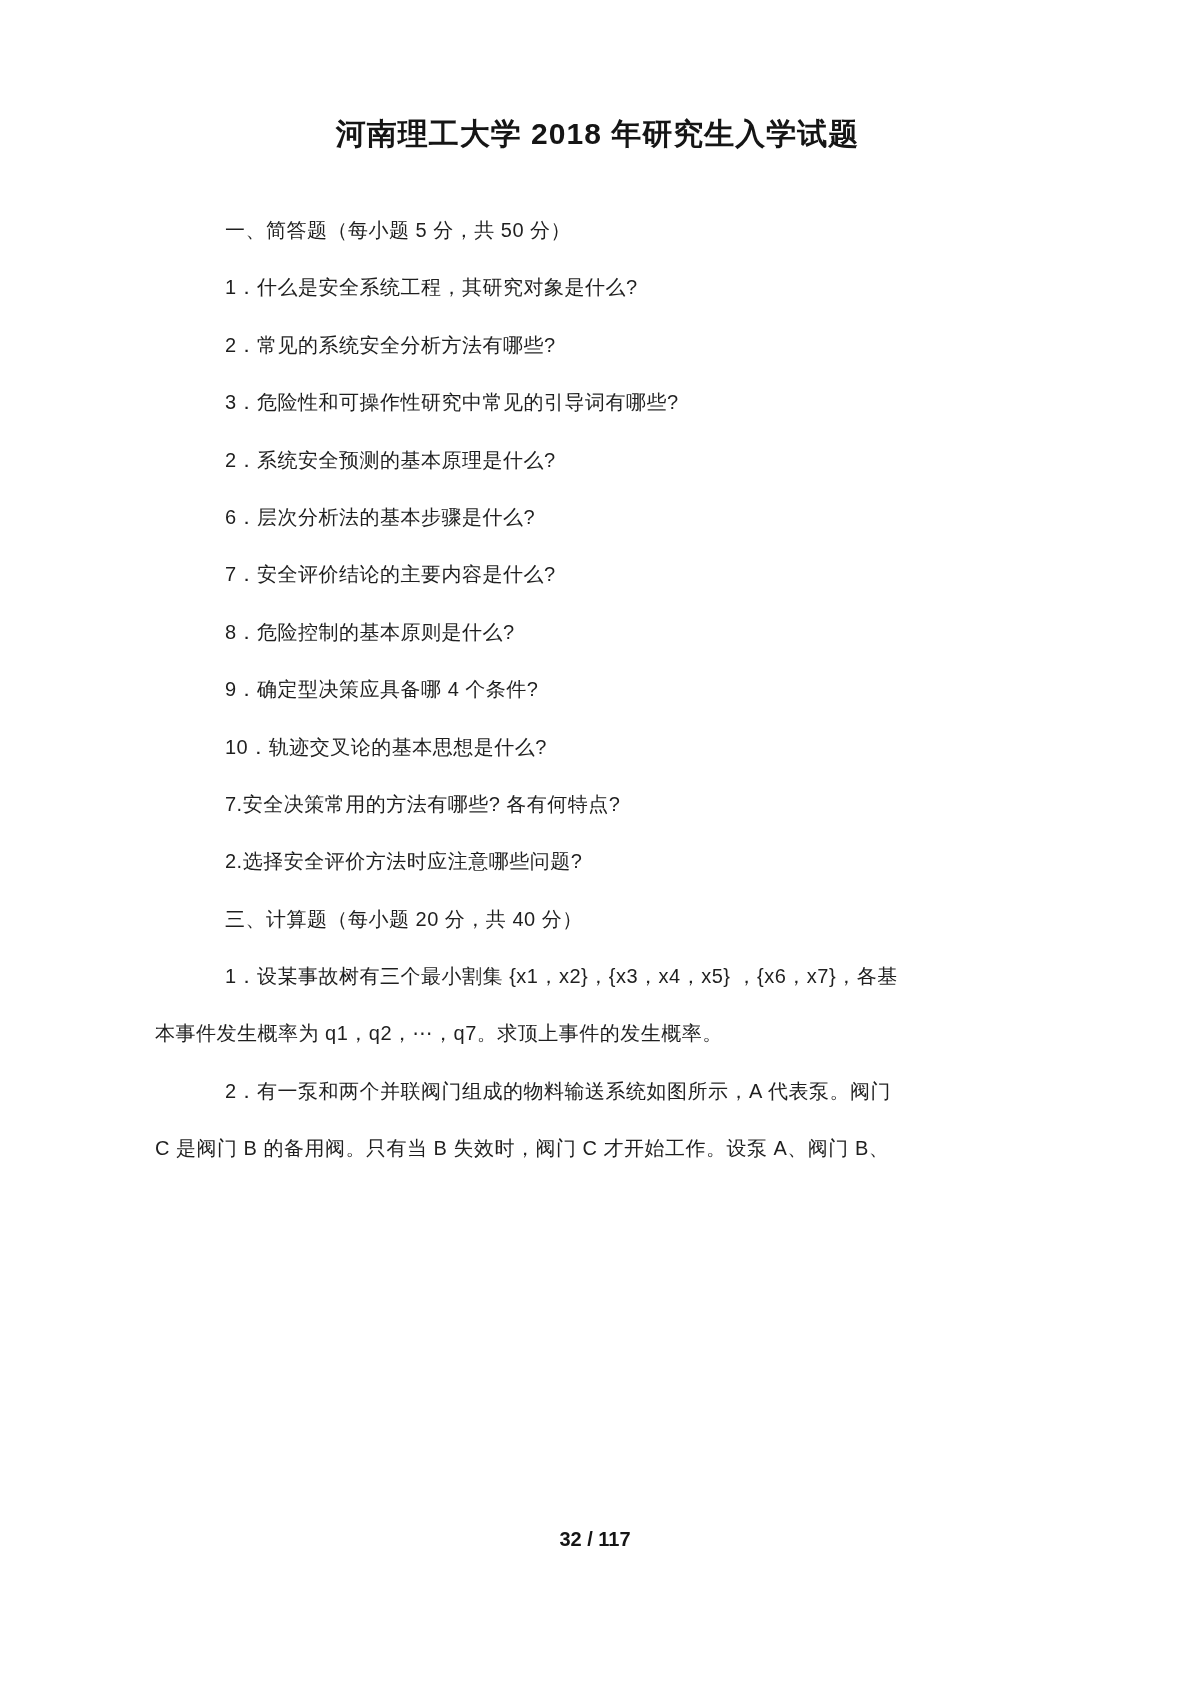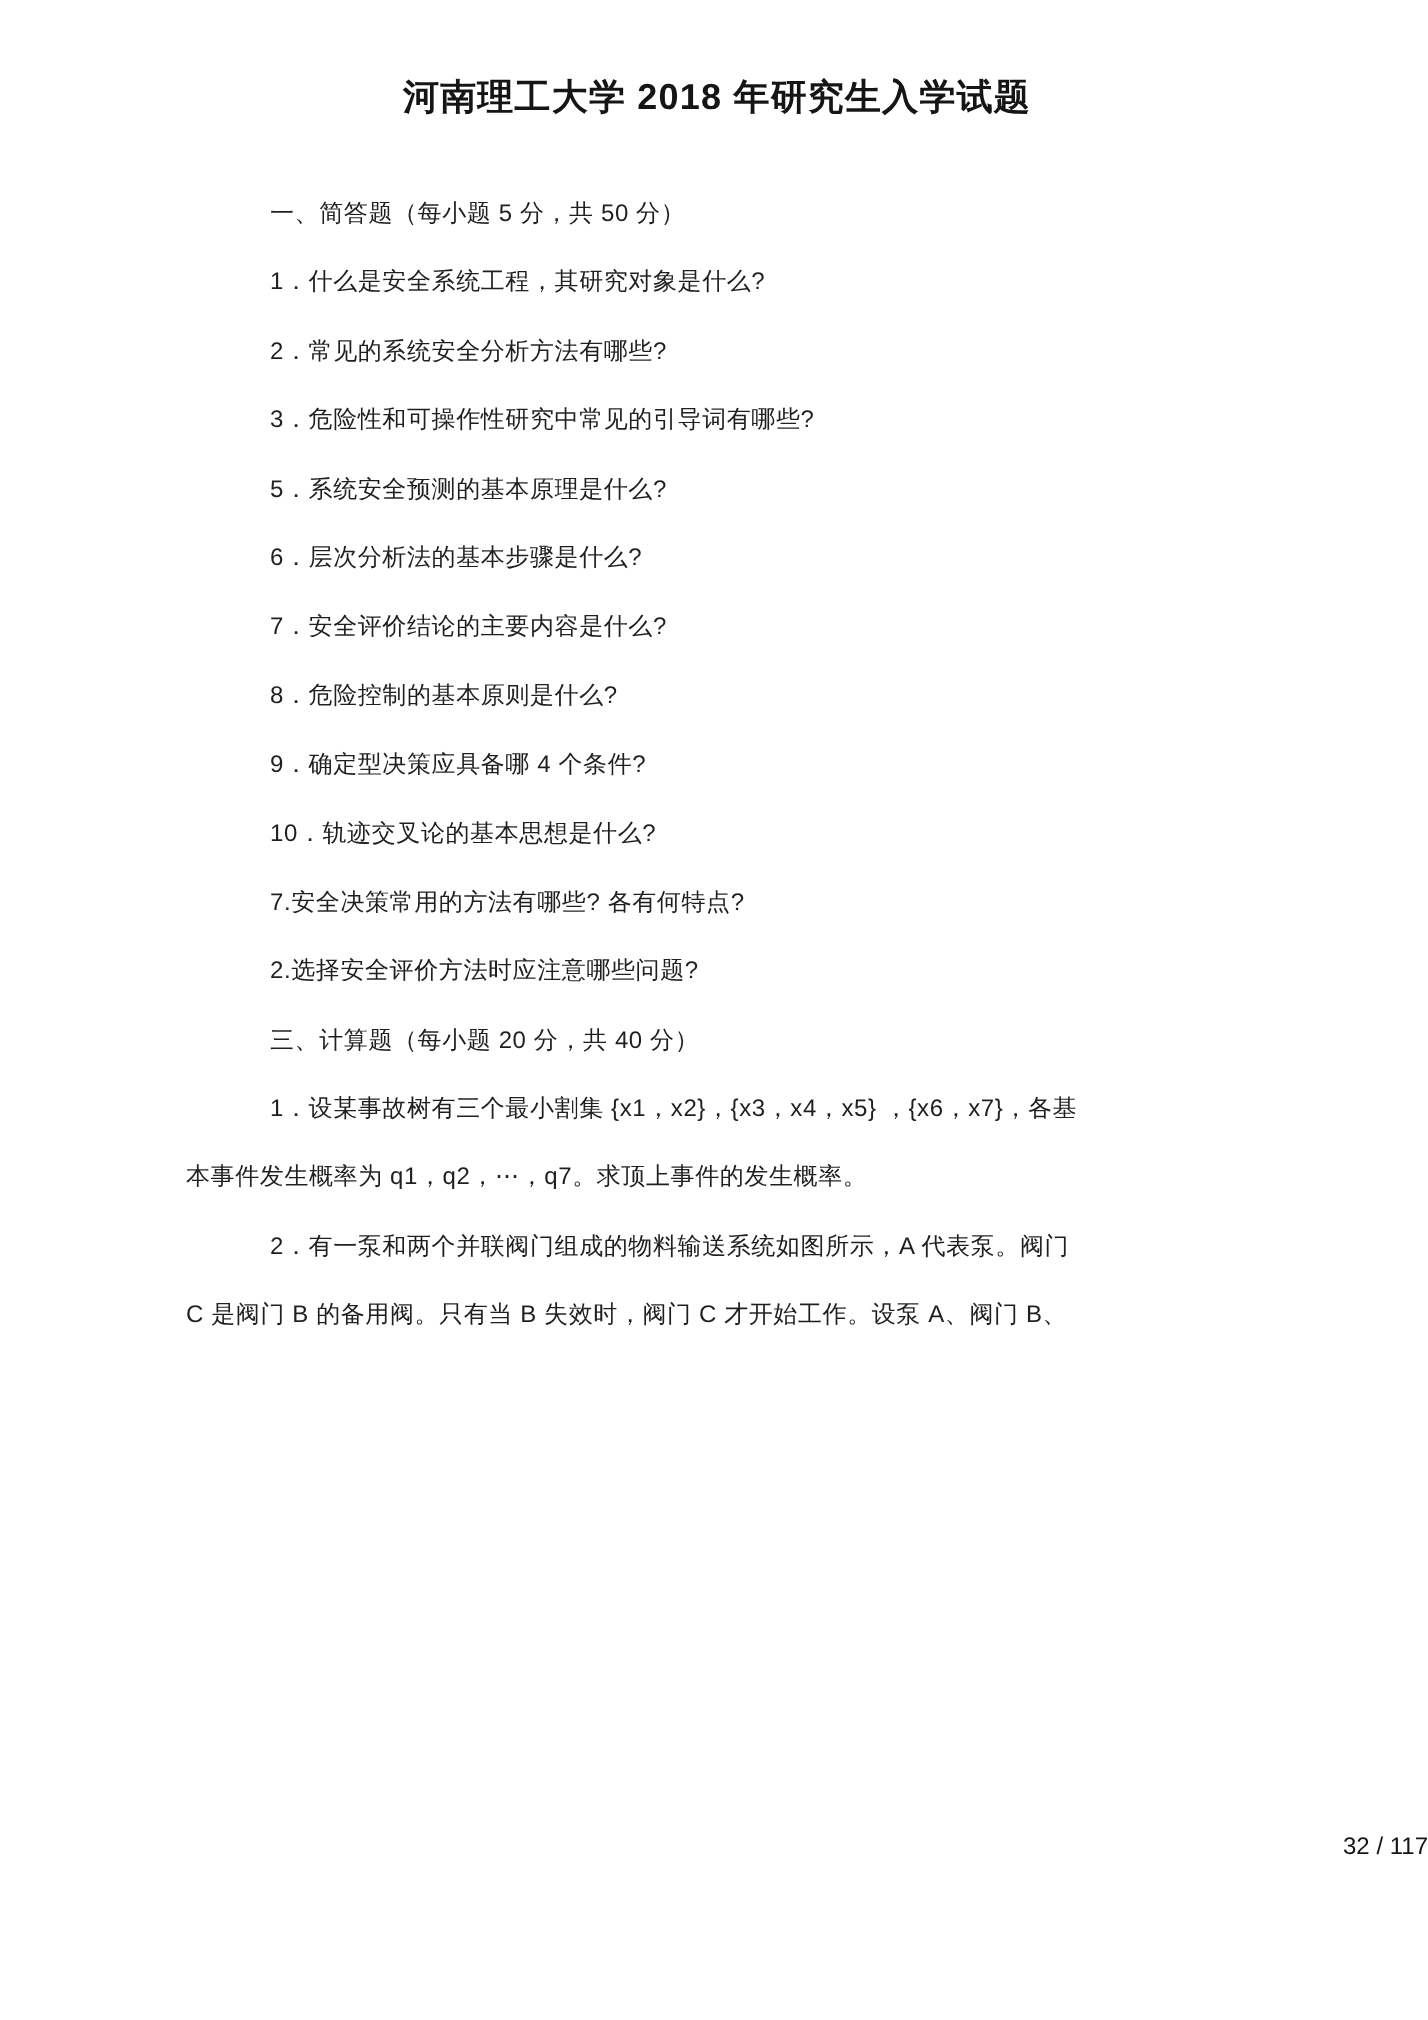--- a/index.html
+++ b/index.html
@@ -16,21 +16,21 @@
     font-family: "Liberation Sans", "DejaVu Sans", sans-serif;
     color: #1f1f1f;
   }
   .content {
     position: absolute;
     left: 155px;
     right: 150px;
     top: 0;
   }
   .doc-title {
-    margin-top: 60px;
+    margin-top: 112px;
     height: 44px;
     line-height: 44px;
     text-align: center;
     font-size: 30px;
     font-weight: 700;
     letter-spacing: 1px;
     white-space: nowrap;
     color: #151515;
   }
   .lines {
@@ -44,40 +44,40 @@
     letter-spacing: 0.5px;
   }
   .indent {
     padding-left: 70px;
   }
   .footer {
     position: absolute;
     left: 0;
     right: 0;
     top: 1528px;
-    text-align: right;
+    text-align: center;
     font-size: 20px;
-    font-weight: 400;
+    font-weight: 700;
     color: #151515;
   }
 </style>
 </head>
 <body>
 
 <div class="page">
   <div class="content">
 
     <div class="doc-title">河南理工大学 2018 年研究生入学试题</div>
 
     <div class="lines">
       <div class="line indent">一、简答题（每小题 5 分，共 50 分）</div>
       <div class="line indent">1．什么是安全系统工程，其研究对象是什么?</div>
       <div class="line indent">2．常见的系统安全分析方法有哪些?</div>
       <div class="line indent">3．危险性和可操作性研究中常见的引导词有哪些?</div>
-      <div class="line indent">5．系统安全预测的基本原理是什么?</div>
+      <div class="line indent">2．系统安全预测的基本原理是什么?</div>
       <div class="line indent">6．层次分析法的基本步骤是什么?</div>
       <div class="line indent">7．安全评价结论的主要内容是什么?</div>
       <div class="line indent">8．危险控制的基本原则是什么?</div>
       <div class="line indent">9．确定型决策应具备哪 4 个条件?</div>
       <div class="line indent">10．轨迹交叉论的基本思想是什么?</div>
       <div class="line indent">7.安全决策常用的方法有哪些? 各有何特点?</div>
       <div class="line indent">2.选择安全评价方法时应注意哪些问题?</div>
       <div class="line indent">三、计算题（每小题 20 分，共 40 分）</div>
       <div class="line indent">1．设某事故树有三个最小割集 {x1，x2}，{x3，x4，x5} ，{x6，x7}，各基</div>
       <div class="line">本事件发生概率为 q1，q2，⋯，q7。求顶上事件的发生概率。</div>

